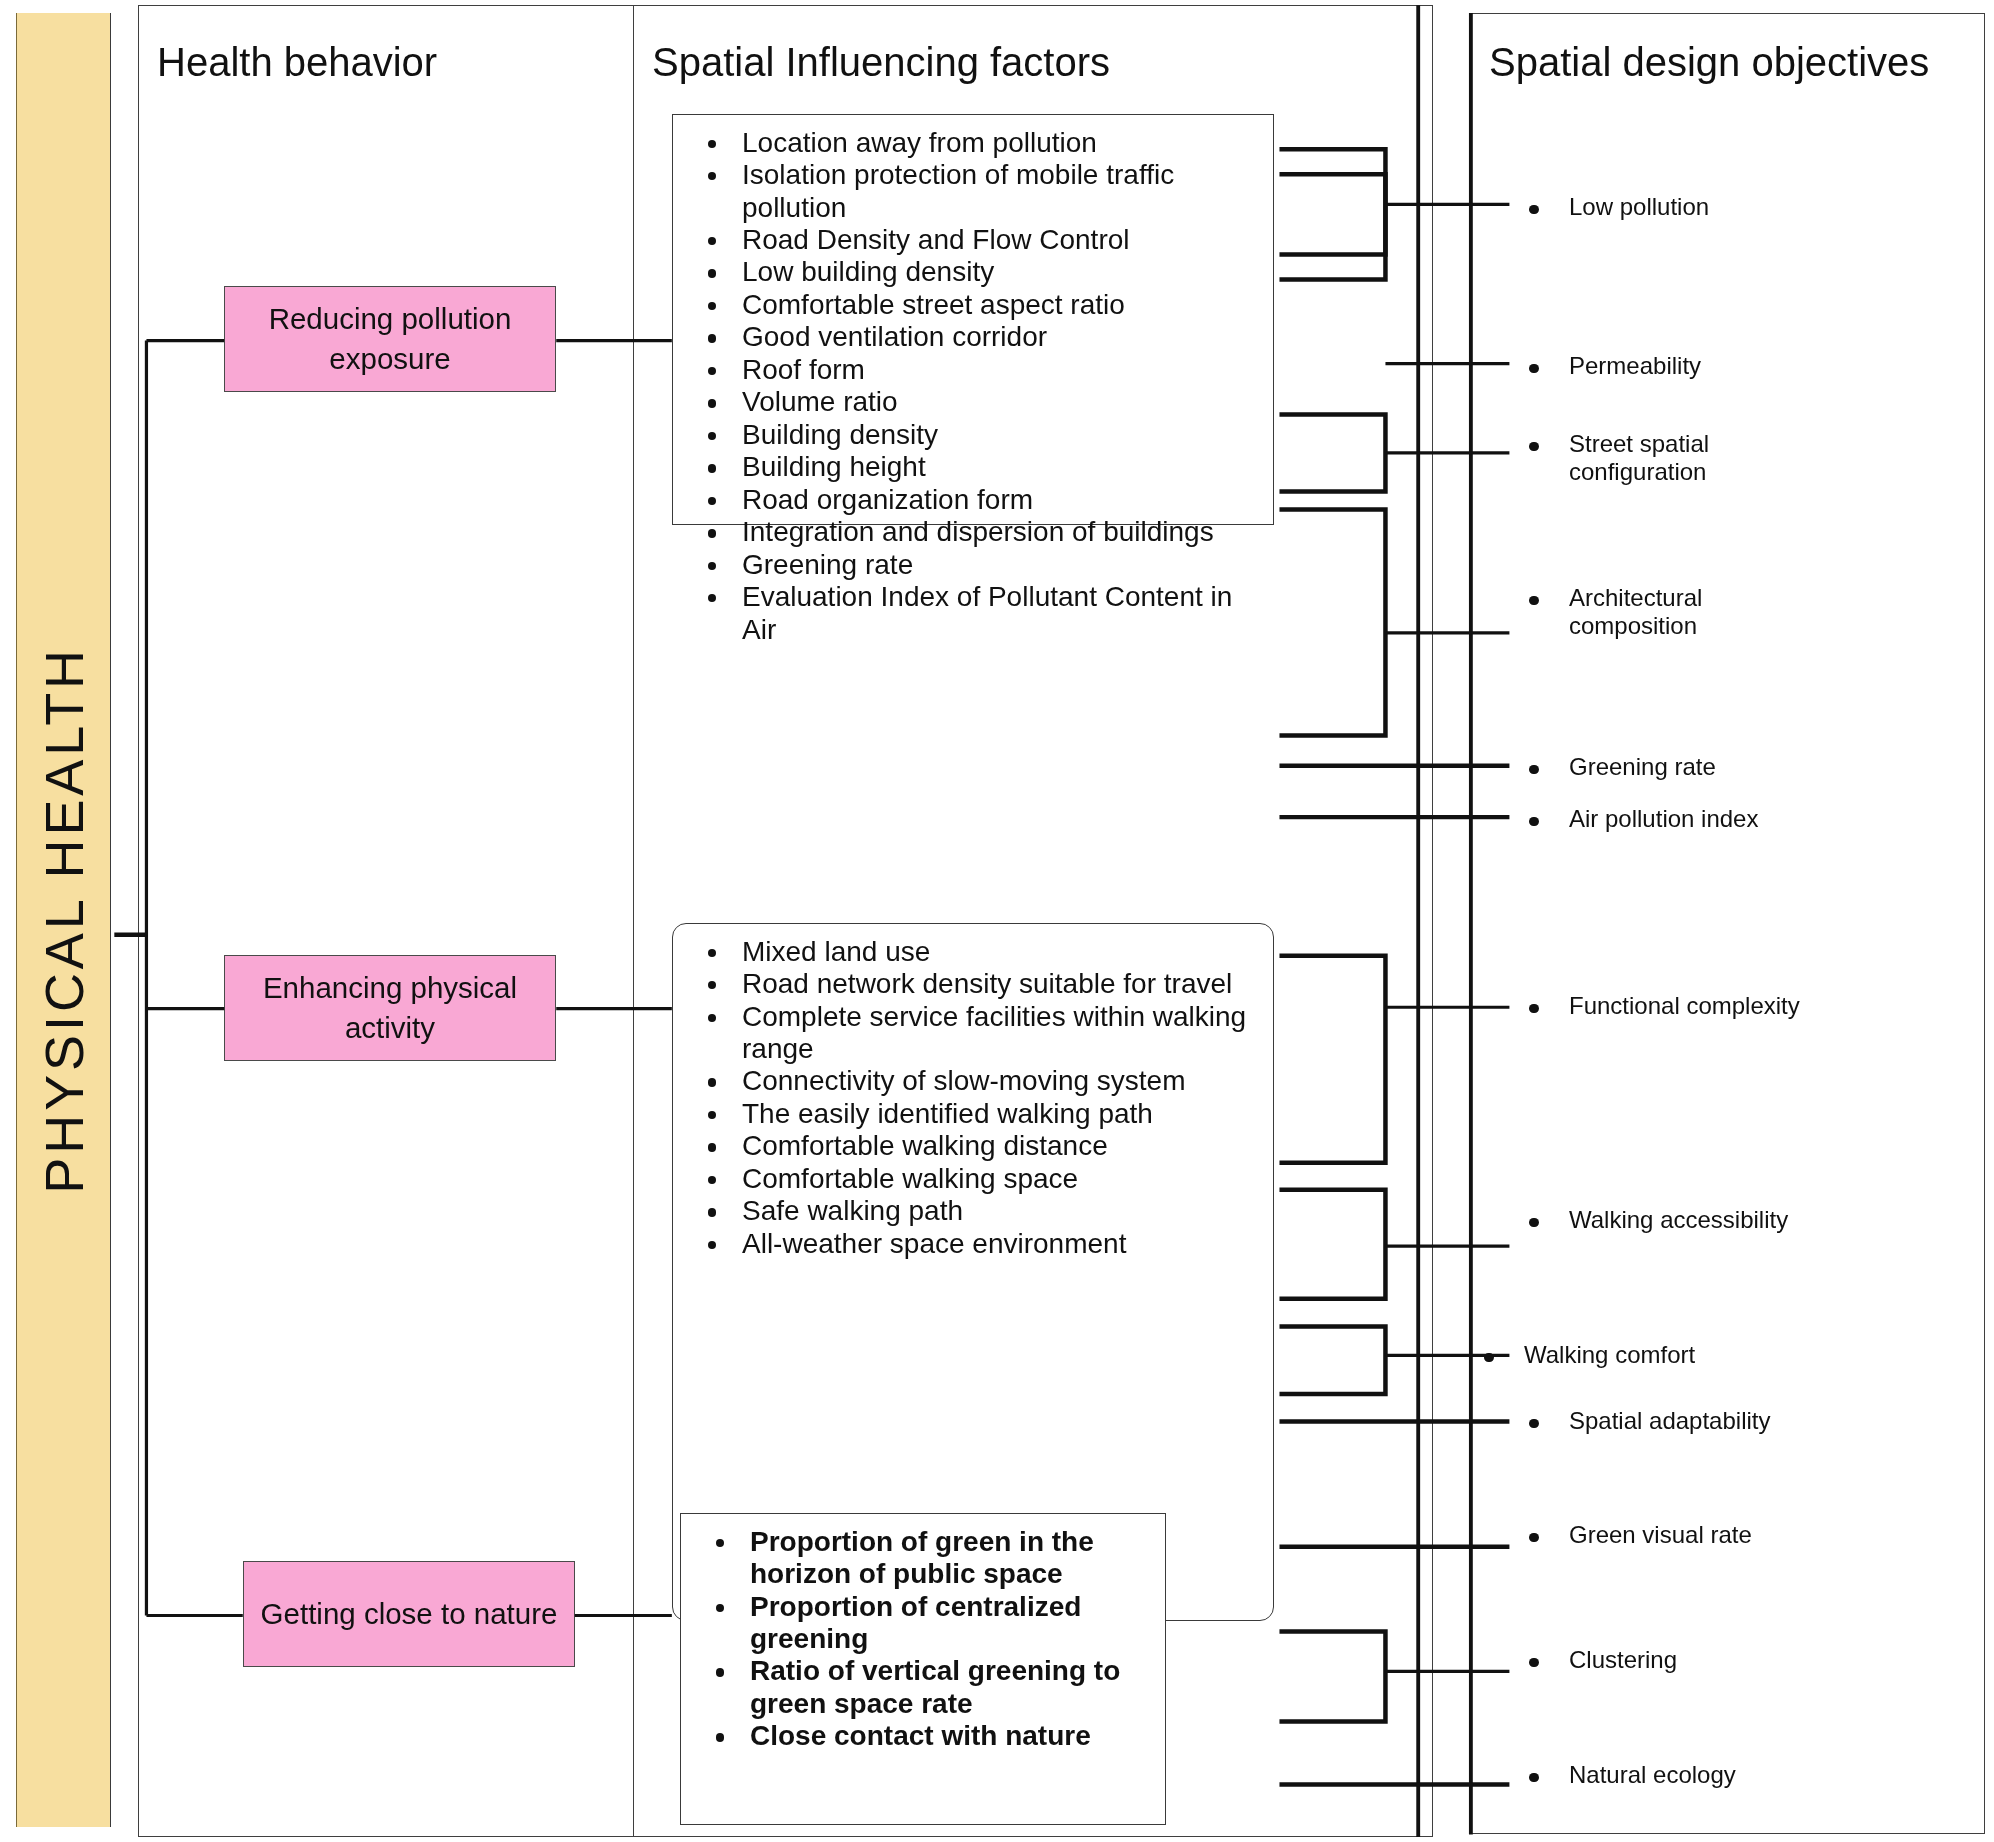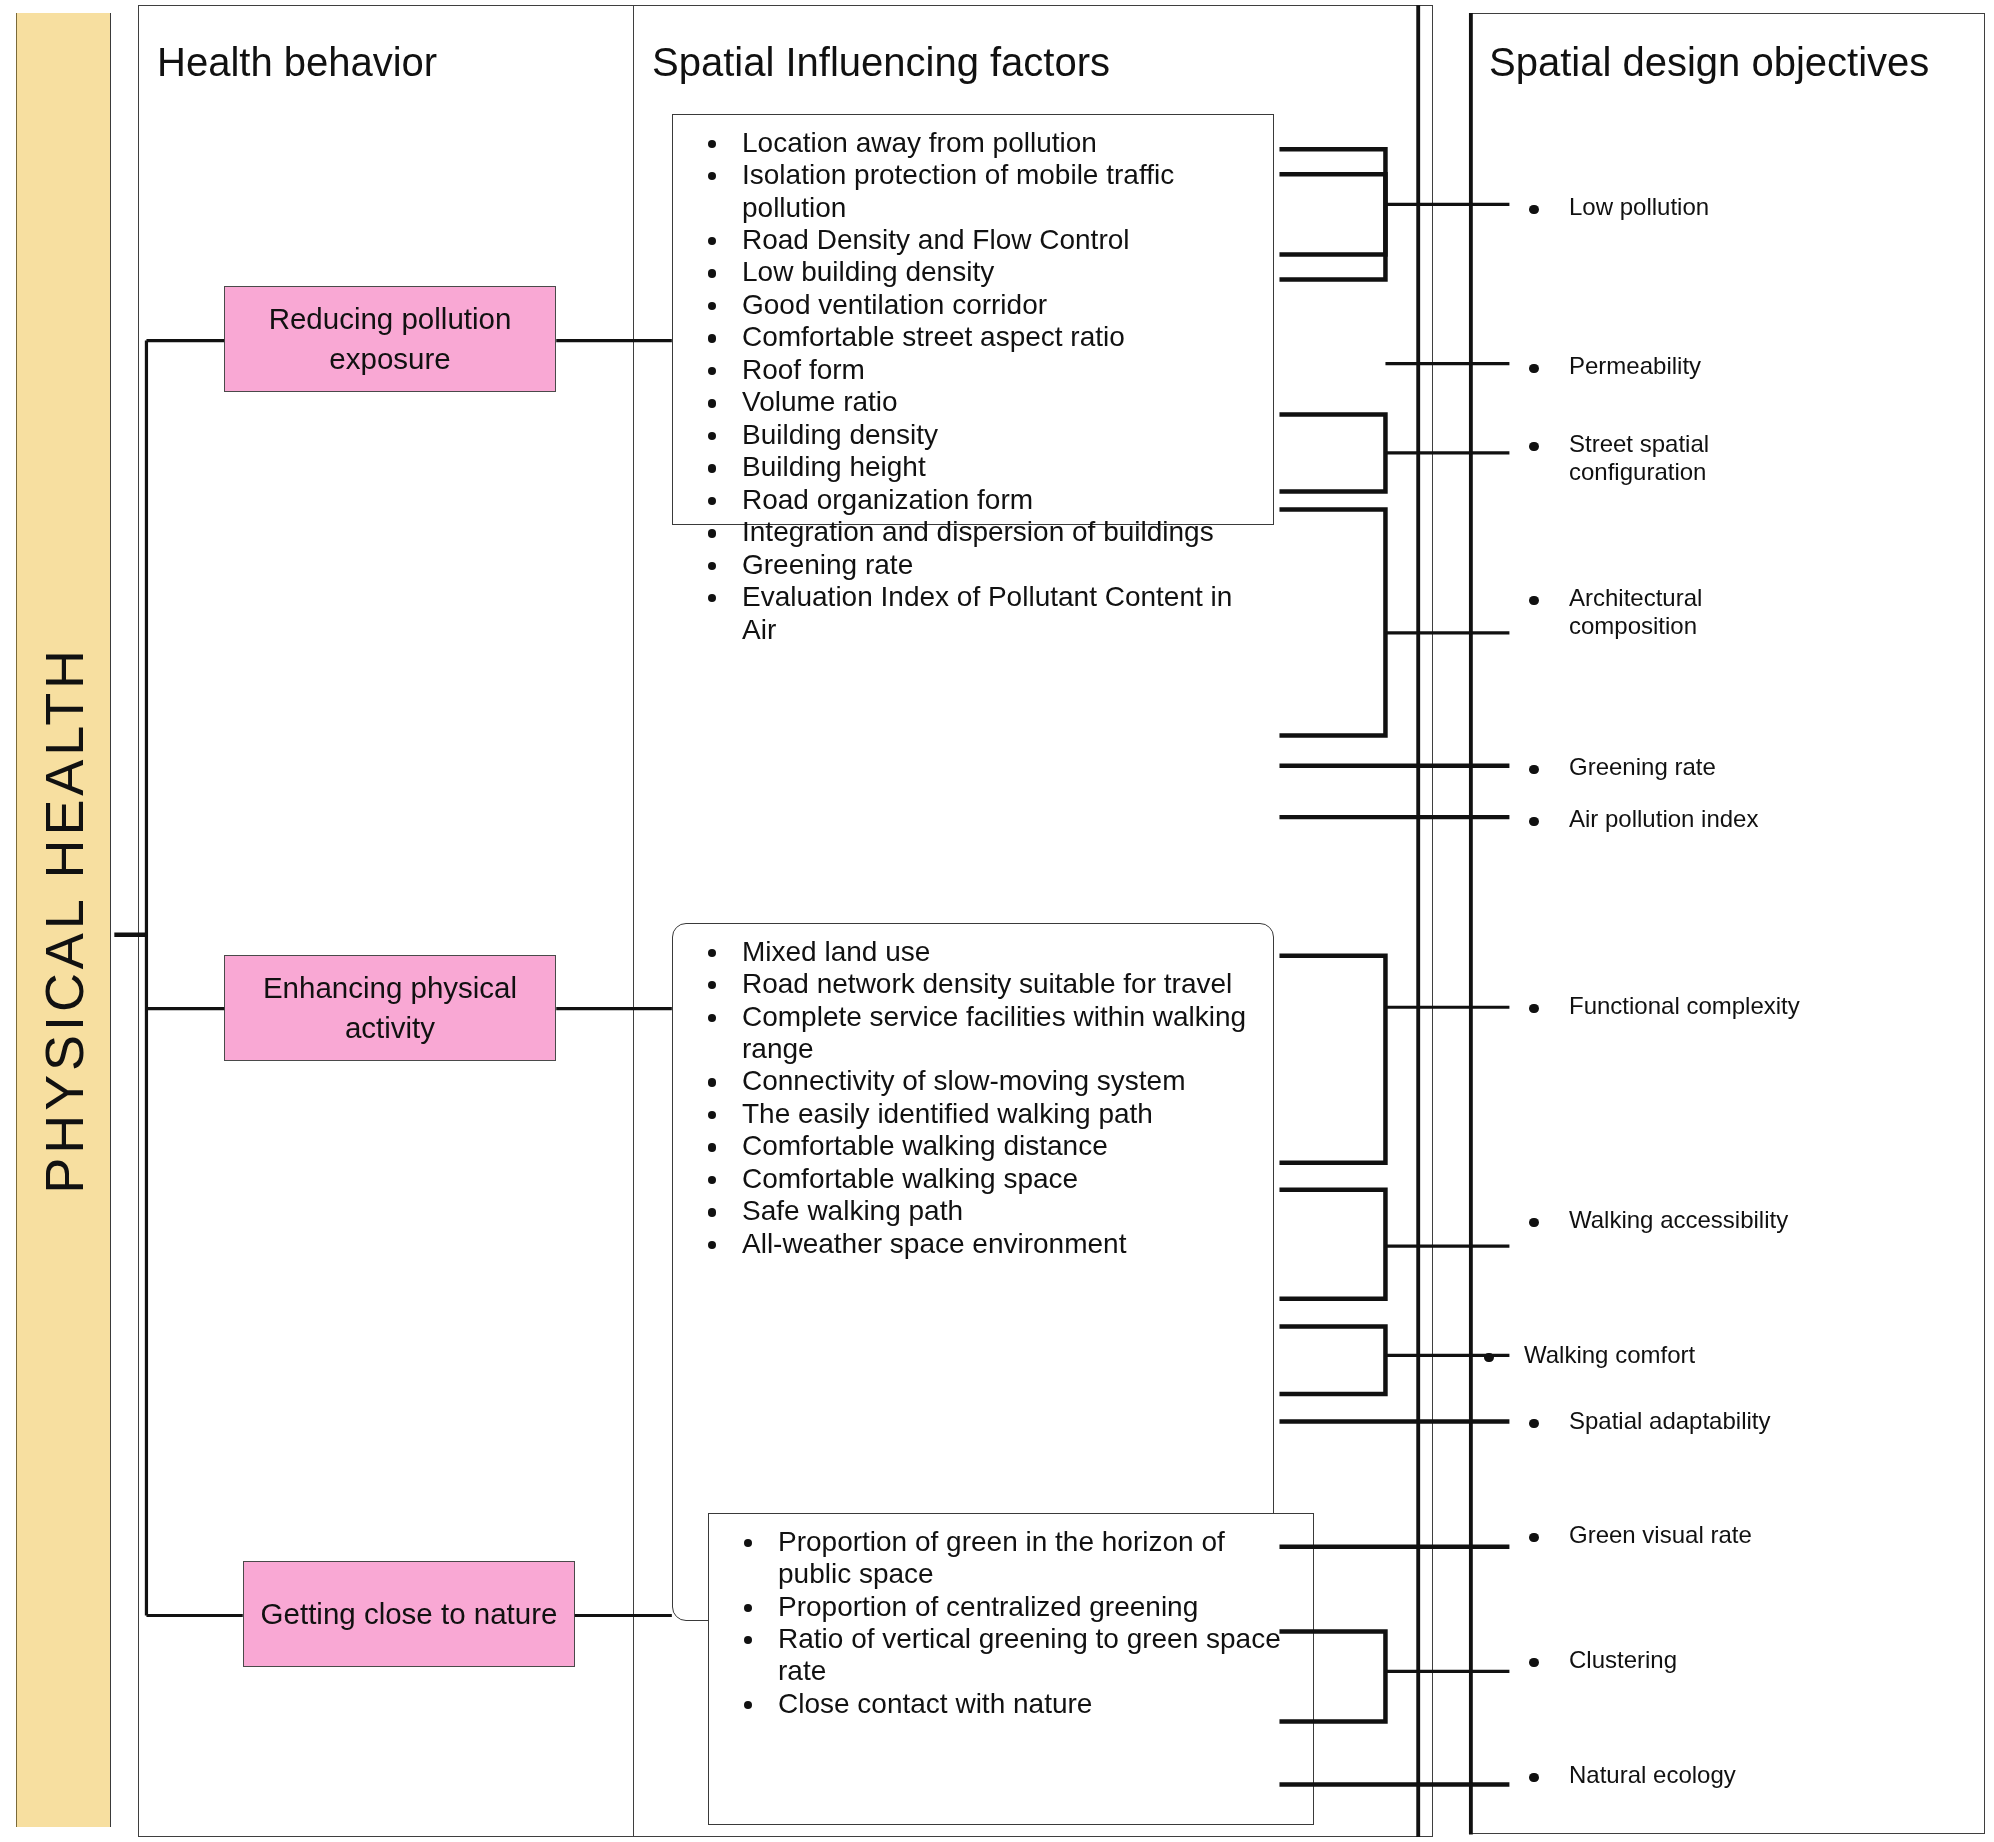--- a/index.html
+++ b/index.html
@@ -77,21 +77,21 @@
 
   
   .fac-panel{
     position:absolute;
     border:1.9px solid #3a3a3a;
     background:#fff;
     box-sizing:border-box;
   }
   #fac-1{ left:672px; top:114px;  width:602px; height:411px; }
   #fac-2{ left:672px; top:923px; width:602px; height:698px;border-radius:14px; }
-  #fac-3{ left:708px; top:1513px; width:606px; height:312px; }
+  #fac-3{ left:680px; top:1513px; width:486px; height:312px;font-weight:bold; }
 
   ul.flist{
     list-style:none;
     margin:0;
     padding:11.6px 0 0 0;
   }
   ul.flist li{
     position:relative;
     font-size:28px;
     line-height:1.16;
@@ -159,22 +159,22 @@
   <div class="beh-box" id="beh-1">Reducing pollution exposure</div>
   <div class="beh-box" id="beh-2">Enhancing physical activity</div>
   <div class="beh-box" id="beh-3">Getting close to nature</div>
 
   <div class="fac-panel" id="fac-1">
     <ul class="flist">
       <li>Location away from pollution</li>
       <li>Isolation protection of mobile traffic pollution</li>
       <li>Road Density and Flow Control</li>
       <li>Low building density</li>
+      <li>Comfortable street aspect ratio</li>
       <li>Good ventilation corridor</li>
-      <li>Comfortable street aspect ratio</li>
       <li>Roof form</li>
       <li>Volume ratio</li>
       <li>Building density</li>
       <li>Building height</li>
       <li>Road organization form</li>
       <li>Integration and dispersion of buildings</li>
       <li>Greening rate</li>
       <li>Evaluation Index of Pollutant Content in Air</li>
     </ul>
   </div>

